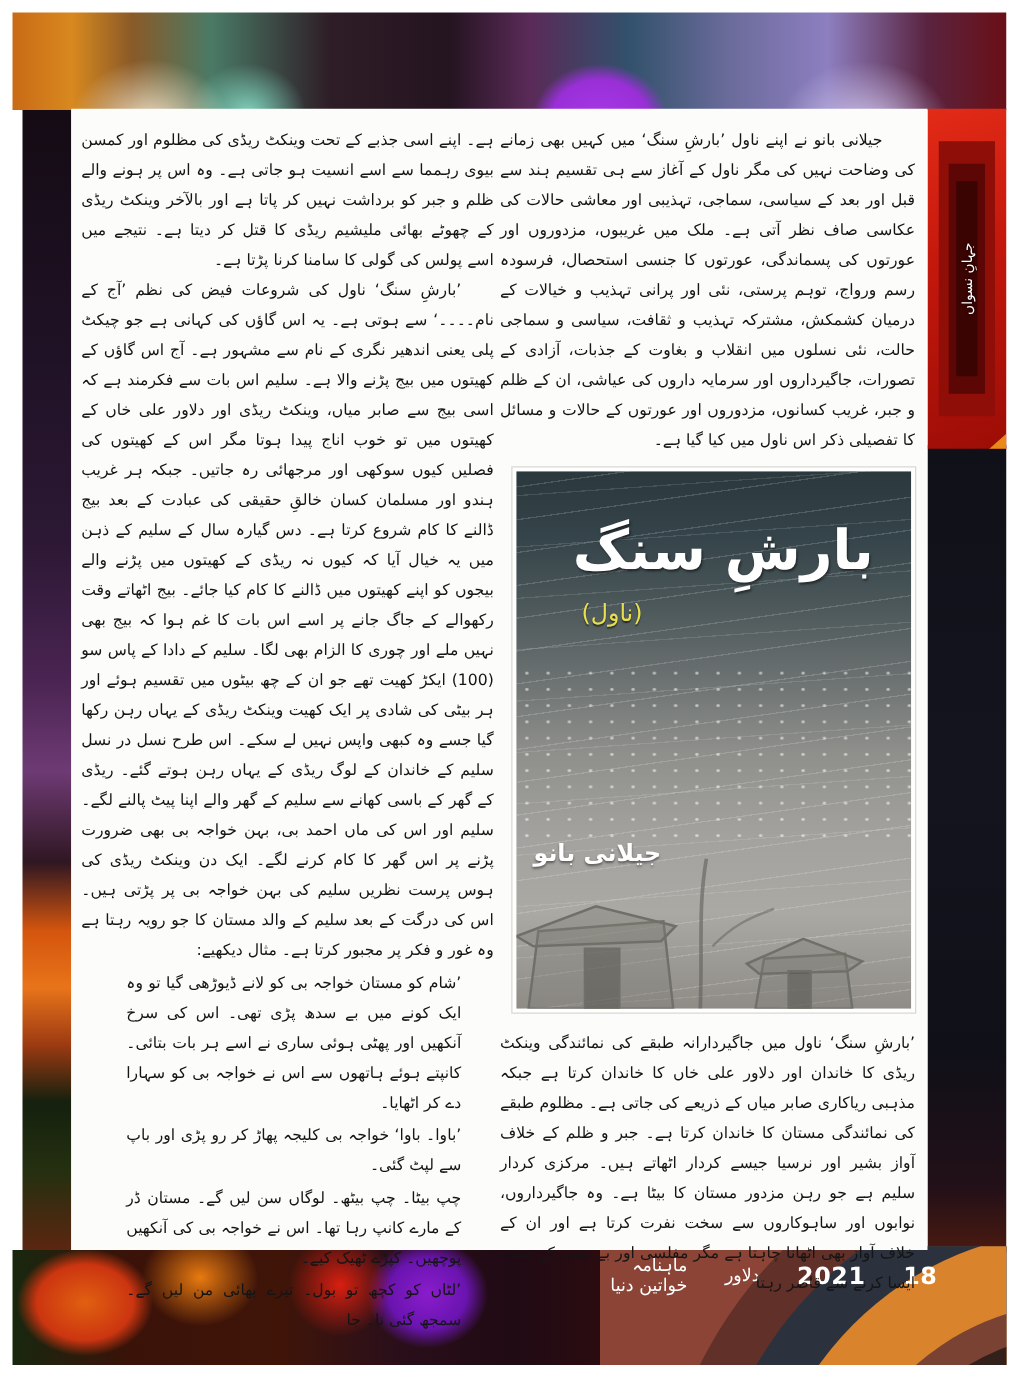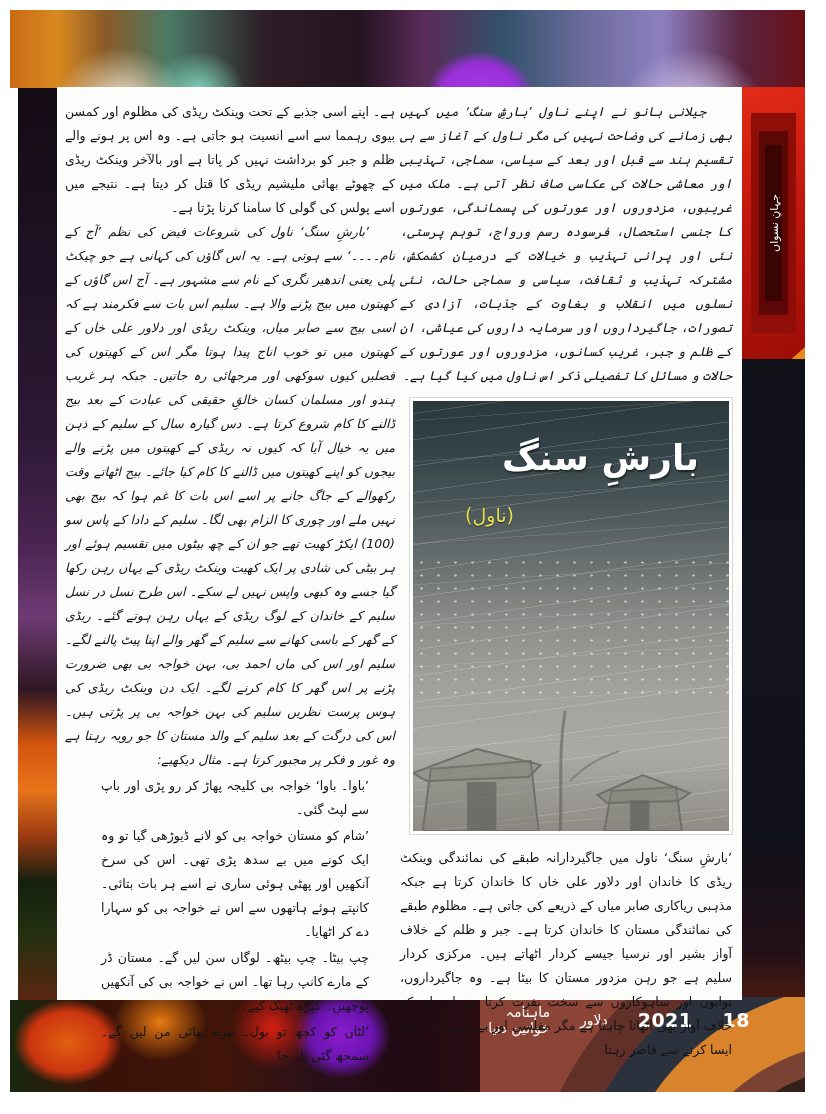--- a/index.html
+++ b/index.html
@@ -82,21 +82,21 @@
   
   .panel {
     position:absolute; left:57px; top:87px; width:685px; height:913px;
     background:#fcfcfa;
   }
   .col { position:absolute; top:13px; direction:rtl; text-align:justify;
          color:#151515; font-size:12.5px; line-height:1.92; }
   .col-right { right:10px; width:332px; }
   .col-left  { left:8px;  width:330px; }
   .col p { text-align:justify; }
-  .indent { text-indent:26px;font-style:italic; }
+  .indent { text-indent:26px; }
   .quote { margin:2px 26px 2px 36px; }
 
   
   .cover-wrap { margin:10px 0 12px 0; }
   .cover {
     position:relative; width:322px; height:436px;
     border:3px solid #ffffff; outline:1px solid #d8d8d4;
     background:linear-gradient(180deg,
       #2b383d 0%, #35444a 12%, #4a5658 24%, #6a7070 38%,
       #8e8f8b 52%, #a3a29e 68%, #aaa9a4 82%, #8f8c86 100%);
@@ -108,21 +108,21 @@
       repeating-linear-gradient(172deg, rgba(255,255,255,0) 0 12px, rgba(255,255,255,.35) 12px 13px, rgba(255,255,255,0) 13px 26px),
       repeating-linear-gradient(176deg, rgba(255,255,255,0) 0 19px, rgba(255,255,255,.25) 19px 20px, rgba(255,255,255,0) 20px 41px);
   }
   .speckle {
     position:absolute; left:0; right:0; top:36%; height:34%; opacity:.6;
     background-image:radial-gradient(rgba(255,255,255,.9) 1px, rgba(255,255,255,0) 1.8px);
     background-size:17px 13px;
   }
   .cover-title {
     position:absolute; top:22px; right:30px; color:#ffffff;
-    font-size:36px; font-weight:bold; direction:rtl;
+    font-size:44px; font-weight:bold; direction:rtl;
     text-shadow:1px 2px 2px rgba(0,0,0,.5);
   }
   .cover-subtitle {
     position:absolute; top:96px; right:215px; color:#e8df4e;
     font-size:19px; direction:rtl; text-shadow:0 1px 1px rgba(0,0,0,.5);
   }
   .cover-author {
     position:absolute; top:288px; right:200px; color:#ffffff;
     font-size:19px; font-weight:bold; direction:rtl;
     text-shadow:0 1px 2px rgba(0,0,0,.45);
@@ -179,29 +179,30 @@
               <rect x="56" y="92" width="28" height="48" fill="rgba(80,80,75,0.5)"></rect>
               <polygon points="195,140 202,100 268,96 274,140"></polygon>
               <polygon points="188,104 234,84 282,102 270,110 198,112"></polygon>
               <rect x="222" y="110" width="18" height="30" fill="rgba(80,80,75,0.5)"></rect>
             </g>
             <path d="M150,140 C152,90 148,60 155,20" stroke="rgba(90,90,85,0.55)" stroke-width="3" fill="none"></path>
             <path d="M160,90 C180,70 195,66 210,60" stroke="rgba(90,90,85,0.45)" stroke-width="2" fill="none"></path>
           </svg>
           <div class="cover-title">بارشِ سنگ</div>
           <div class="cover-subtitle">(ناول)</div>
+          <div class="cover-author">جیلانی بانو</div>
         </div>
       </div>
 
       <p>’بارشِ سنگ‘ ناول میں جاگیردارانہ طبقے کی نمائندگی وینکٹ ریڈی کا خاندان اور دلاور علی خاں کا خاندان کرتا ہے جبکہ مذہبی ریاکاری صابر میاں کے ذریعے کی جاتی ہے۔ مظلوم طبقے کی نمائندگی مستان کا خاندان کرتا ہے۔ جبر و ظلم کے خلاف آواز بشیر اور نرسیا جیسے کردار اٹھاتے ہیں۔ مرکزی کردار سلیم ہے جو رہن مزدور مستان کا بیٹا ہے۔ وہ جاگیرداروں، نوابوں اور ساہوکاروں سے سخت نفرت کرتا ہے اور ان کے خلاف آواز بھی اٹھانا چاہتا ہے مگر مفلسی اور بے بسی کے سبب ایسا کرنے سے قاصر رہتا</p>
     </div>
 
     <div class="col col-left">
       <p>ہے۔ اپنے اسی جذبے کے تحت وینکٹ ریڈی کی مظلوم اور کمسن بیوی رہمما سے اسے انسیت ہو جاتی ہے۔ وہ اس پر ہونے والے ظلم و جبر کو برداشت نہیں کر پاتا ہے اور بالآخر وینکٹ ریڈی کے چھوٹے بھائی ملیشیم ریڈی کا قتل کر دیتا ہے۔ نتیجے میں اسے پولس کی گولی کا سامنا کرنا پڑتا ہے۔</p>
       <p class="indent">’بارشِ سنگ‘ ناول کی شروعات فیض کی نظم ’آج کے نام۔۔۔۔‘ سے ہوتی ہے۔ یہ اس گاؤں کی کہانی ہے جو چیکٹ پلی یعنی اندھیر نگری کے نام سے مشہور ہے۔ آج اس گاؤں کے کھیتوں میں بیج پڑنے والا ہے۔ سلیم اس بات سے فکرمند ہے کہ اسی بیج سے صابر میاں، وینکٹ ریڈی اور دلاور علی خاں کے کھیتوں میں تو خوب اناج پیدا ہوتا مگر اس کے کھیتوں کی فصلیں کیوں سوکھی اور مرجھائی رہ جاتیں۔ جبکہ ہر غریب ہندو اور مسلمان کسان خالقِ حقیقی کی عبادت کے بعد بیج ڈالنے کا کام شروع کرتا ہے۔ دس گیارہ سال کے سلیم کے ذہن میں یہ خیال آیا کہ کیوں نہ ریڈی کے کھیتوں میں پڑنے والے بیجوں کو اپنے کھیتوں میں ڈالنے کا کام کیا جائے۔ بیج اٹھاتے وقت رکھوالے کے جاگ جانے پر اسے اس بات کا غم ہوا کہ بیج بھی نہیں ملے اور چوری کا الزام بھی لگا۔ سلیم کے دادا کے پاس سو (100) ایکڑ کھیت تھے جو ان کے چھ بیٹوں میں تقسیم ہوئے اور ہر بیٹی کی شادی پر ایک کھیت وینکٹ ریڈی کے یہاں رہن رکھا گیا جسے وہ کبھی واپس نہیں لے سکے۔ اس طرح نسل در نسل سلیم کے خاندان کے لوگ ریڈی کے یہاں رہن ہوتے گئے۔ ریڈی کے گھر کے باسی کھانے سے سلیم کے گھر والے اپنا پیٹ پالنے لگے۔ سلیم اور اس کی ماں احمد بی، بہن خواجہ بی بھی ضرورت پڑنے پر اس گھر کا کام کرنے لگے۔ ایک دن وینکٹ ریڈی کی ہوس پرست نظریں سلیم کی بہن خواجہ بی پر پڑتی ہیں۔ اس کی درگت کے بعد سلیم کے والد مستان کا جو رویہ رہتا ہے وہ غور و فکر پر مجبور کرتا ہے۔ مثال دیکھیے:</p>
+      <p class="quote">’شام کو مستان خواجہ بی کو لانے ڈیوڑھی گیا تو وہ ایک کونے میں بے سدھ پڑی تھی۔ اس کی سرخ آنکھیں اور پھٹی ہوئی ساری نے اسے ہر بات بتائی۔ کانپتے ہوئے ہاتھوں سے اس نے خواجہ بی کو سہارا دے کر اٹھایا۔</p>
       <p class="quote">’باوا۔ باوا‘ خواجہ بی کلیجہ پھاڑ کر رو پڑی اور باپ سے لپٹ گئی۔</p>
-      <p class="quote">’شام کو مستان خواجہ بی کو لانے ڈیوڑھی گیا تو وہ ایک کونے میں بے سدھ پڑی تھی۔ اس کی سرخ آنکھیں اور پھٹی ہوئی ساری نے اسے ہر بات بتائی۔ کانپتے ہوئے ہاتھوں سے اس نے خواجہ بی کو سہارا دے کر اٹھایا۔</p>
       <p class="quote">چپ بیٹا۔ چپ بیٹھ۔ لوگاں سن لیں گے۔ مستان ڈر کے مارے کانپ رہا تھا۔ اس نے خواجہ بی کی آنکھیں پوچھیں۔ کپڑے ٹھیک کیے۔</p>
       <p class="quote">’لٹاں کو کچھ تو بول۔ تیرے بھائی من لیں گے۔ سمجھ گئی نا۔ جا</p>
     </div>
 
   </div>
 </div>
 
 </body></html>

